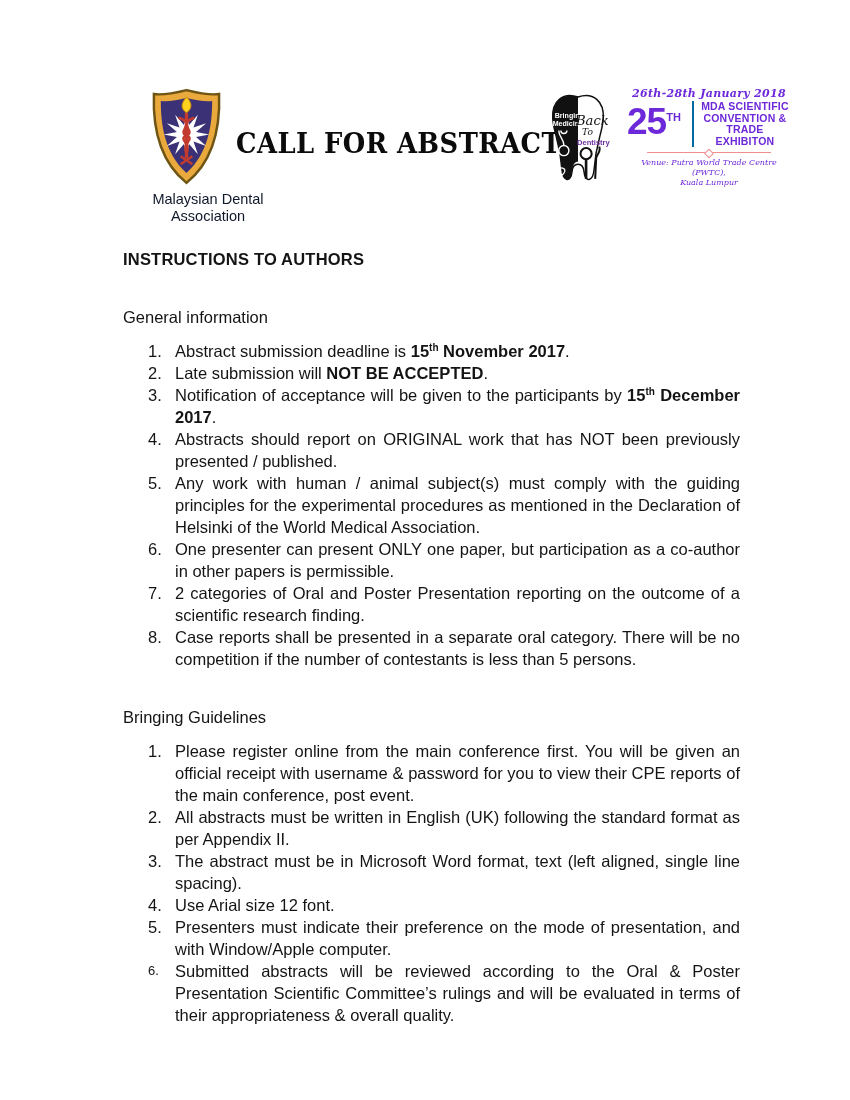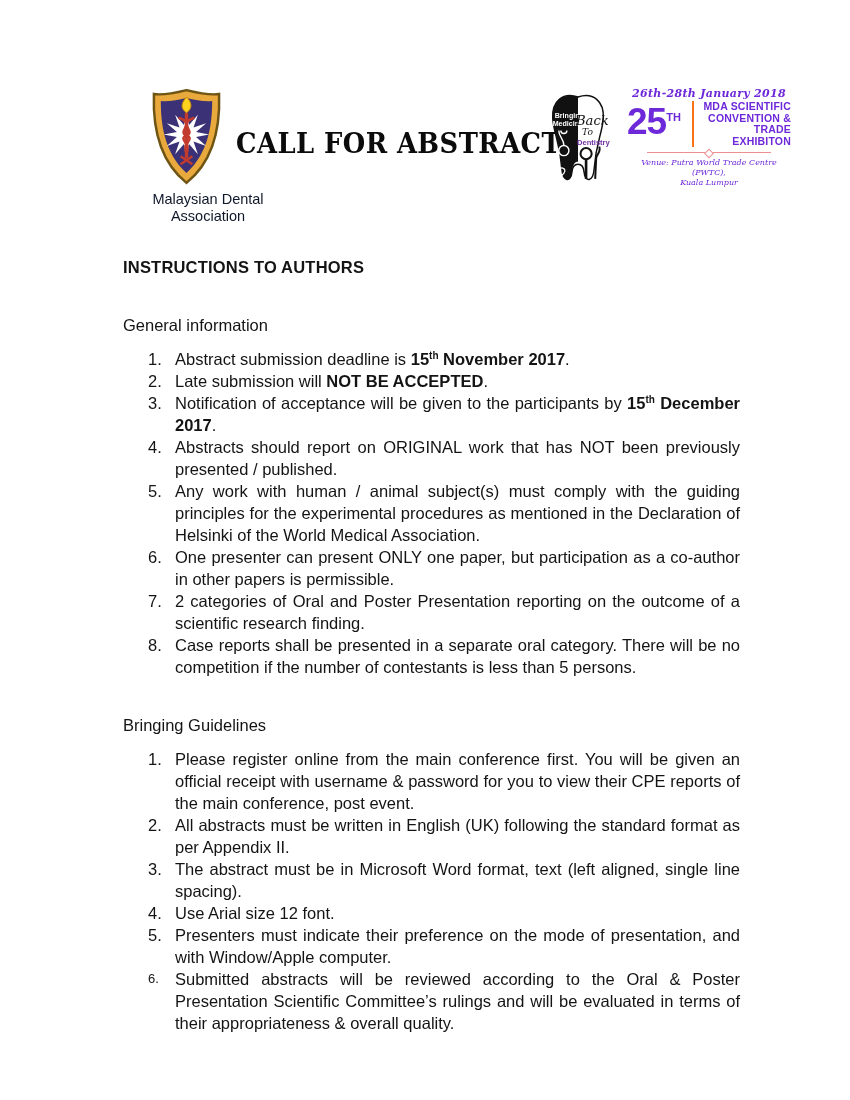--- a/index.html
+++ b/index.html
@@ -15,31 +15,31 @@
              font-size:28px;letter-spacing:.5px;color:#0b0b0b;white-space:nowrap;
              transform:scaleX(.92);transform-origin:left center;}
   .tooth{position:absolute;left:542px;top:92px;width:72px;height:96px;}
 
   .event{position:absolute;left:627px;top:87px;width:164px;text-align:center;color:#6d28d9;}
   .ev-dates{font-size:11px;font-style:italic;font-weight:bold;
             font-family:"DejaVu Serif",serif;letter-spacing:.3px;}
   .ev-main{display:flex;justify-content:center;align-items:flex-start;gap:11px;margin-top:1px;}
   .ev-num{font-size:37px;font-weight:800;line-height:33px;letter-spacing:-1px;}
   .ev-num sup{font-size:11px;font-weight:800;vertical-align:super;letter-spacing:0;}
-  .ev-lines{text-align:right;border-left:2px solid #f97316;padding-left:5px;
+  .ev-lines{text-align:center;border-left:2px solid #0369a1;padding-left:5px;
             font-size:10.5px;font-weight:bold;line-height:11.5px;letter-spacing:.2px;}
   .ev-divider{position:relative;height:7px;margin:2px 20px 1px;}
   .ev-divider:before{content:"";position:absolute;left:0;right:0;top:3px;border-top:1px solid #ef8e90;}
   .ev-divider:after{content:"";position:absolute;left:50%;top:1px;width:5px;height:5px;
                     background:#fff;border:1px solid #ef8e90;transform:translateX(-50%) rotate(45deg);}
   .ev-venue{font-size:8px;font-style:italic;line-height:10px;margin-top:2px;
             font-family:"DejaVu Serif",serif;}
 
   
-  .content{position:absolute;left:123px;top:256px;width:617px;font-size:16.5px;line-height:22px;}
+  .content{position:absolute;left:123px;top:248px;width:617px;font-size:16.5px;line-height:22px;}
   .doc-heading{font-size:16.5px;font-weight:bold;margin:0 0 36px 0;letter-spacing:.2px;}
   .section-title{font-size:16.5px;font-weight:normal;margin:0 0 12px 0;}
   .section-guidelines{margin-top:36px;}
   .list{padding-left:25px;}
   .li{display:flex;}
   .num{flex:0 0 27px;width:27px;}
   .num.small-n{font-size:13px;}
   .li-body{flex:1;text-align:justify;}
   .b{font-weight:bold;}
   .li-body sup{font-size:10px;vertical-align:super;line-height:0;}

